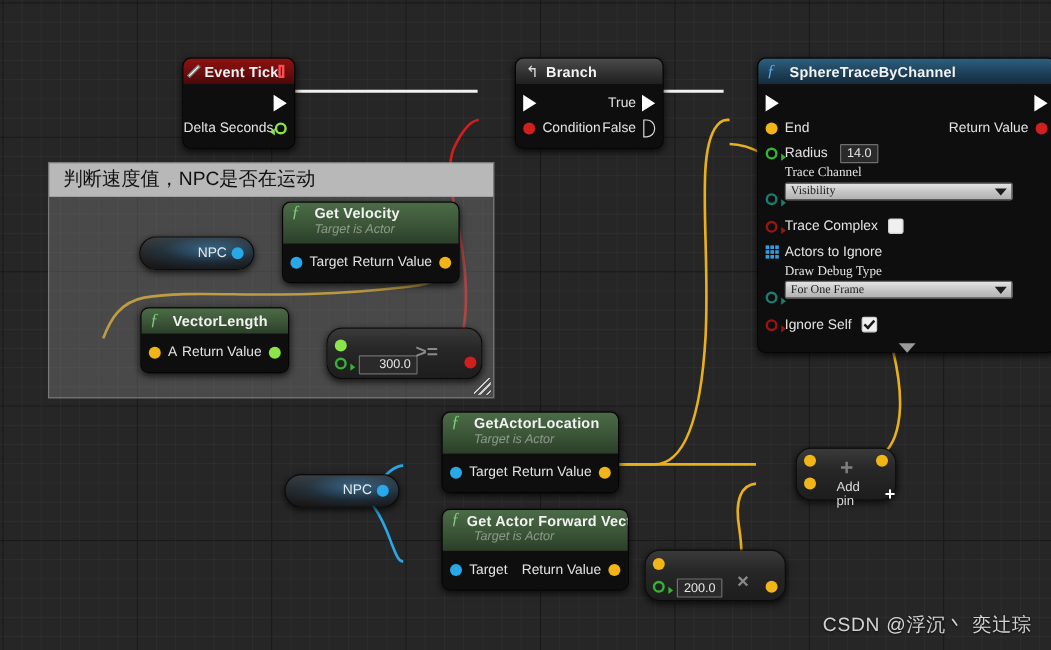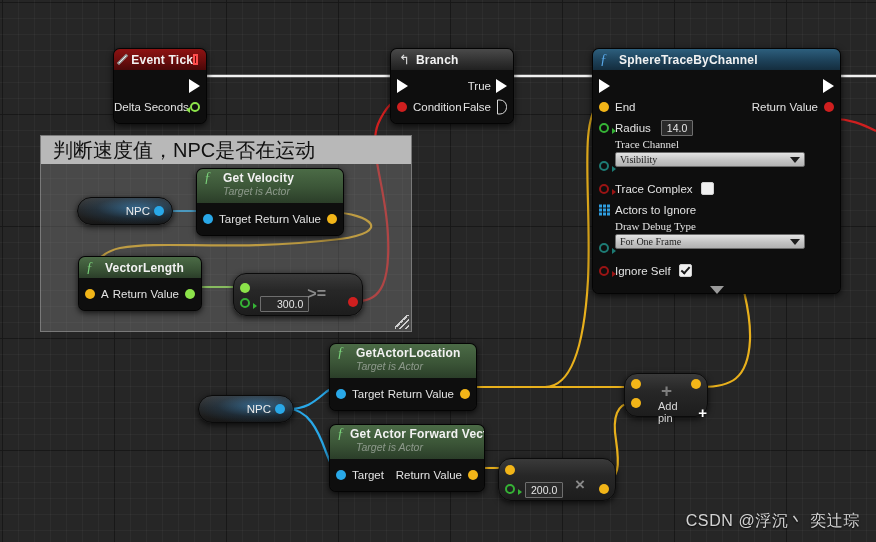--- a/index.html
+++ b/index.html
@@ -36,21 +36,21 @@
   .comment-box {
     position: absolute;
     background: rgba(128,128,128,0.40);
     border: 1px solid rgba(160,160,160,0.55);
     box-sizing: border-box;
   }
   .comment-title {
     height: 28px;
     background: #b8b8b8;
     color: #101010;
-    font-size: 20px;
+    font-size: 16px;
     line-height: 28px;
     padding-left: 12px;
     white-space: nowrap;
     overflow: hidden;
     font-weight: 500;
   }
   .comment-resize {
     position: absolute;
     right: 2px; bottom: 2px;
     width: 14px; height: 14px;
@@ -60,20 +60,21 @@
 
   
   .node {
     position: absolute;
     border-radius: 7px;
     box-sizing: border-box;
     box-shadow: 0 2px 6px rgba(0,0,0,0.75);
     border: 1px solid rgba(0,0,0,0.85);
     background: #1b1b1b;
     overflow: visible;
+    margin-left: 39px;
   }
   .node-header {
     height: 21px;
     border-radius: 6px 6px 0 0;
     display: flex;
     align-items: center;
     padding: 0 8px 0 7px;
     font-size: 12px;
     color: #f2f2f2;
     white-space: nowrap;

